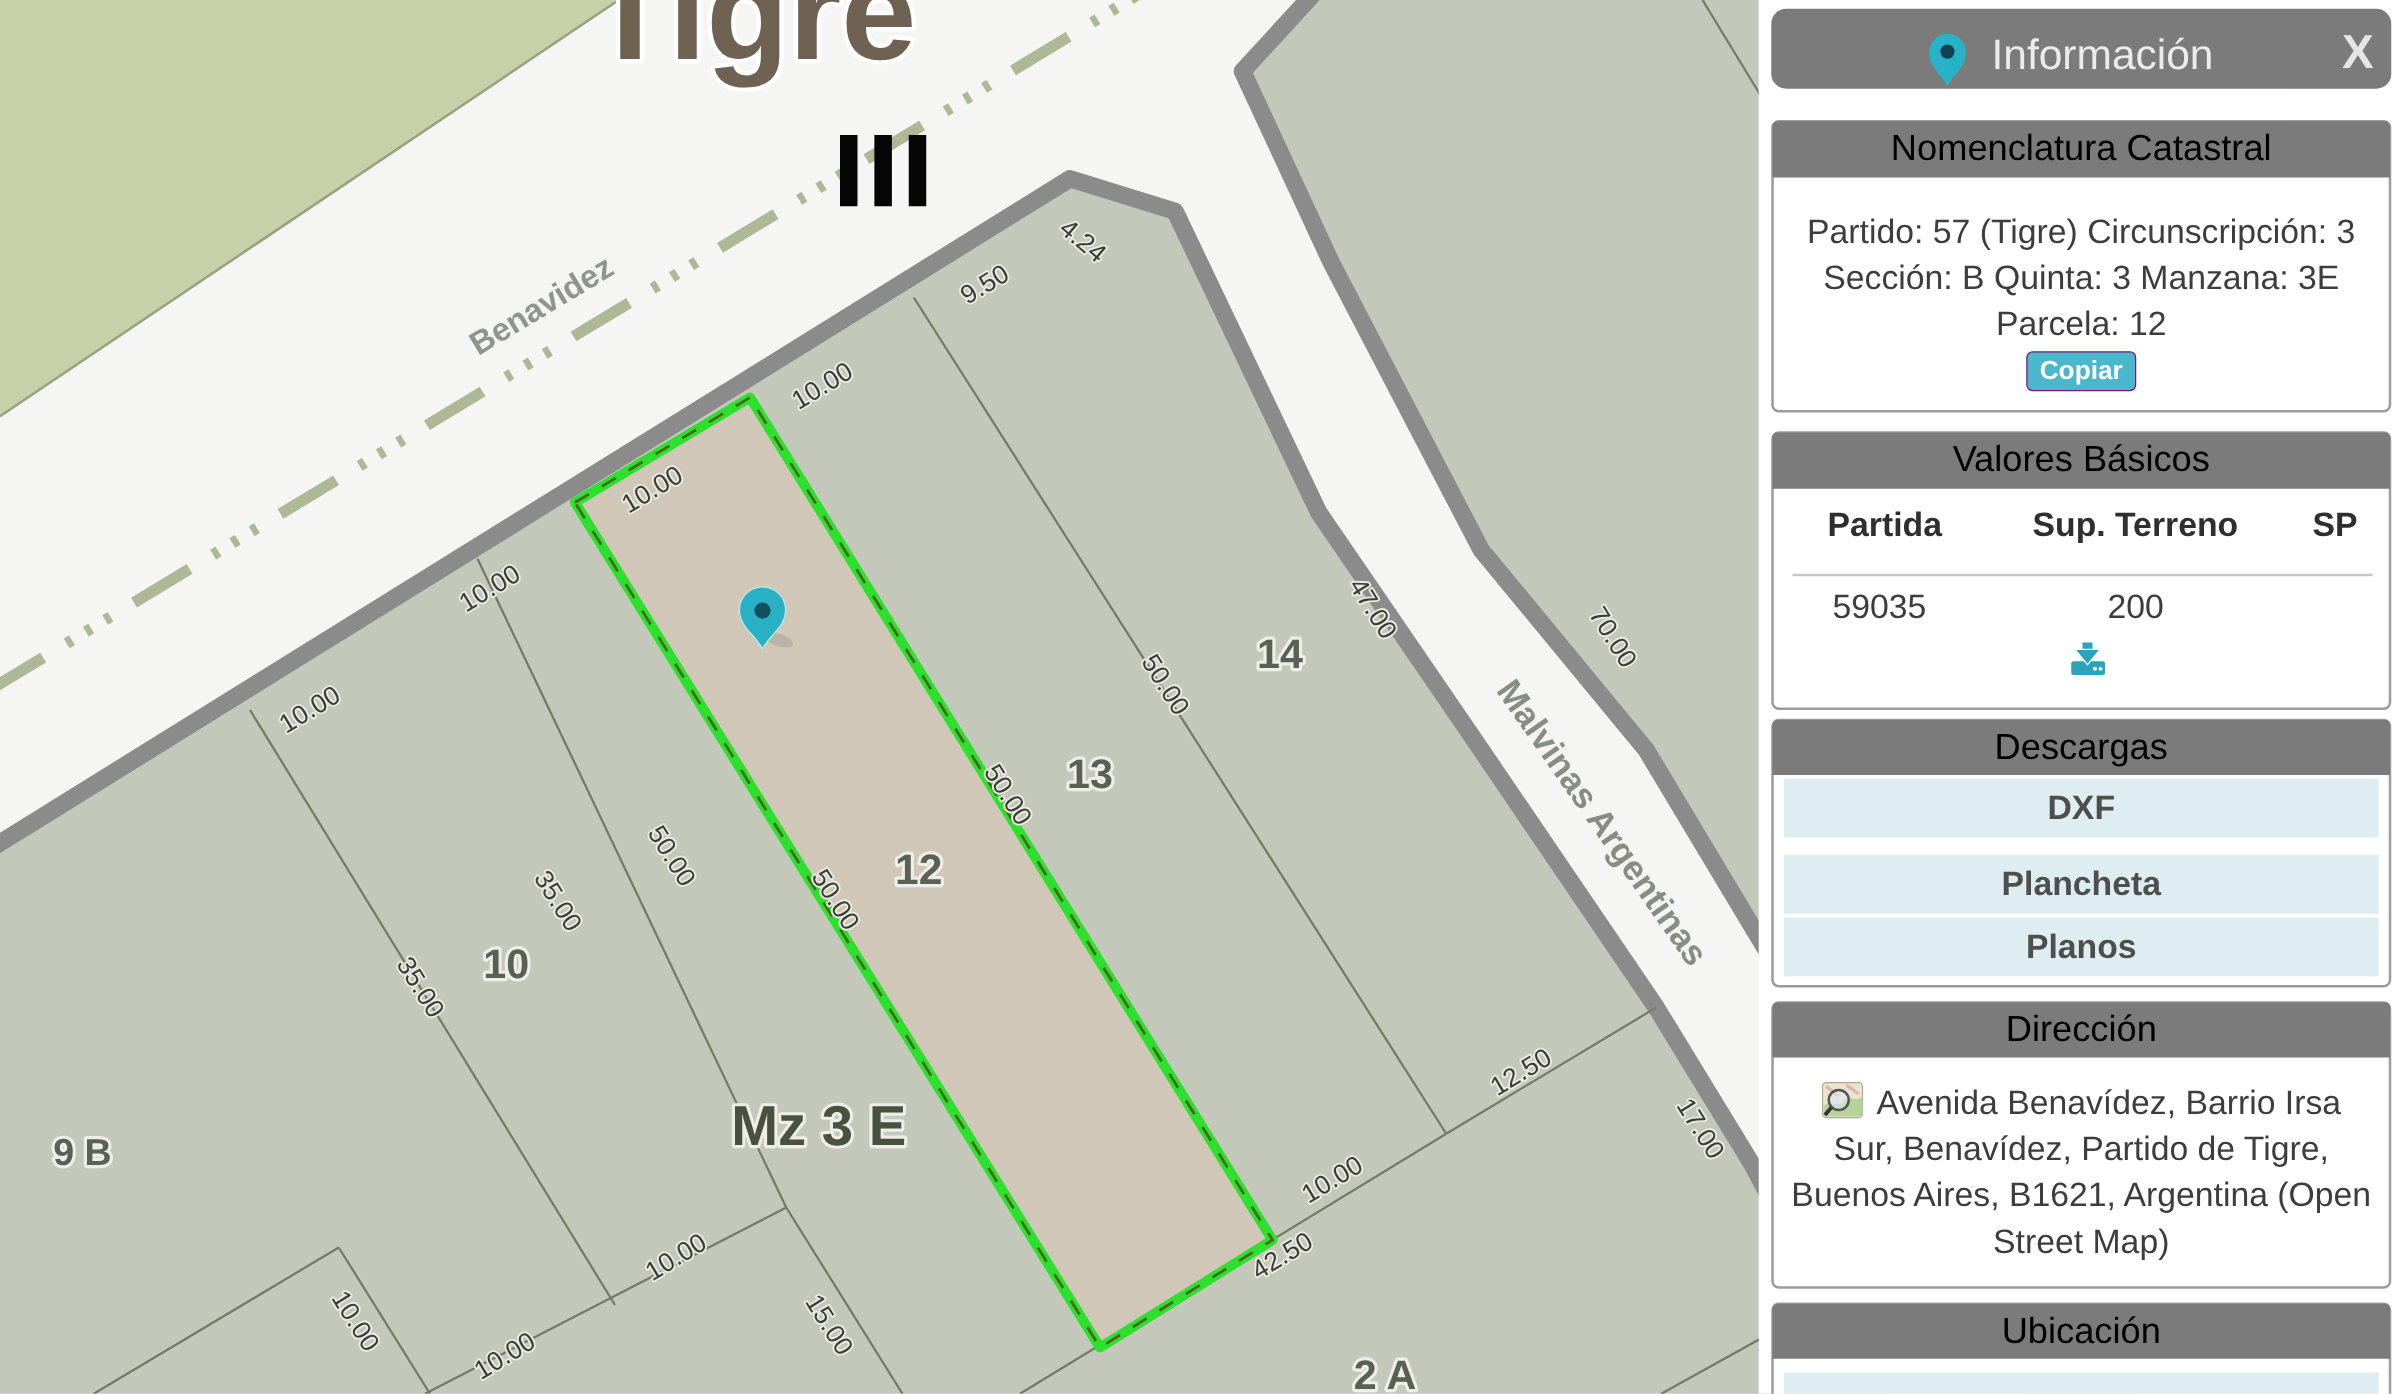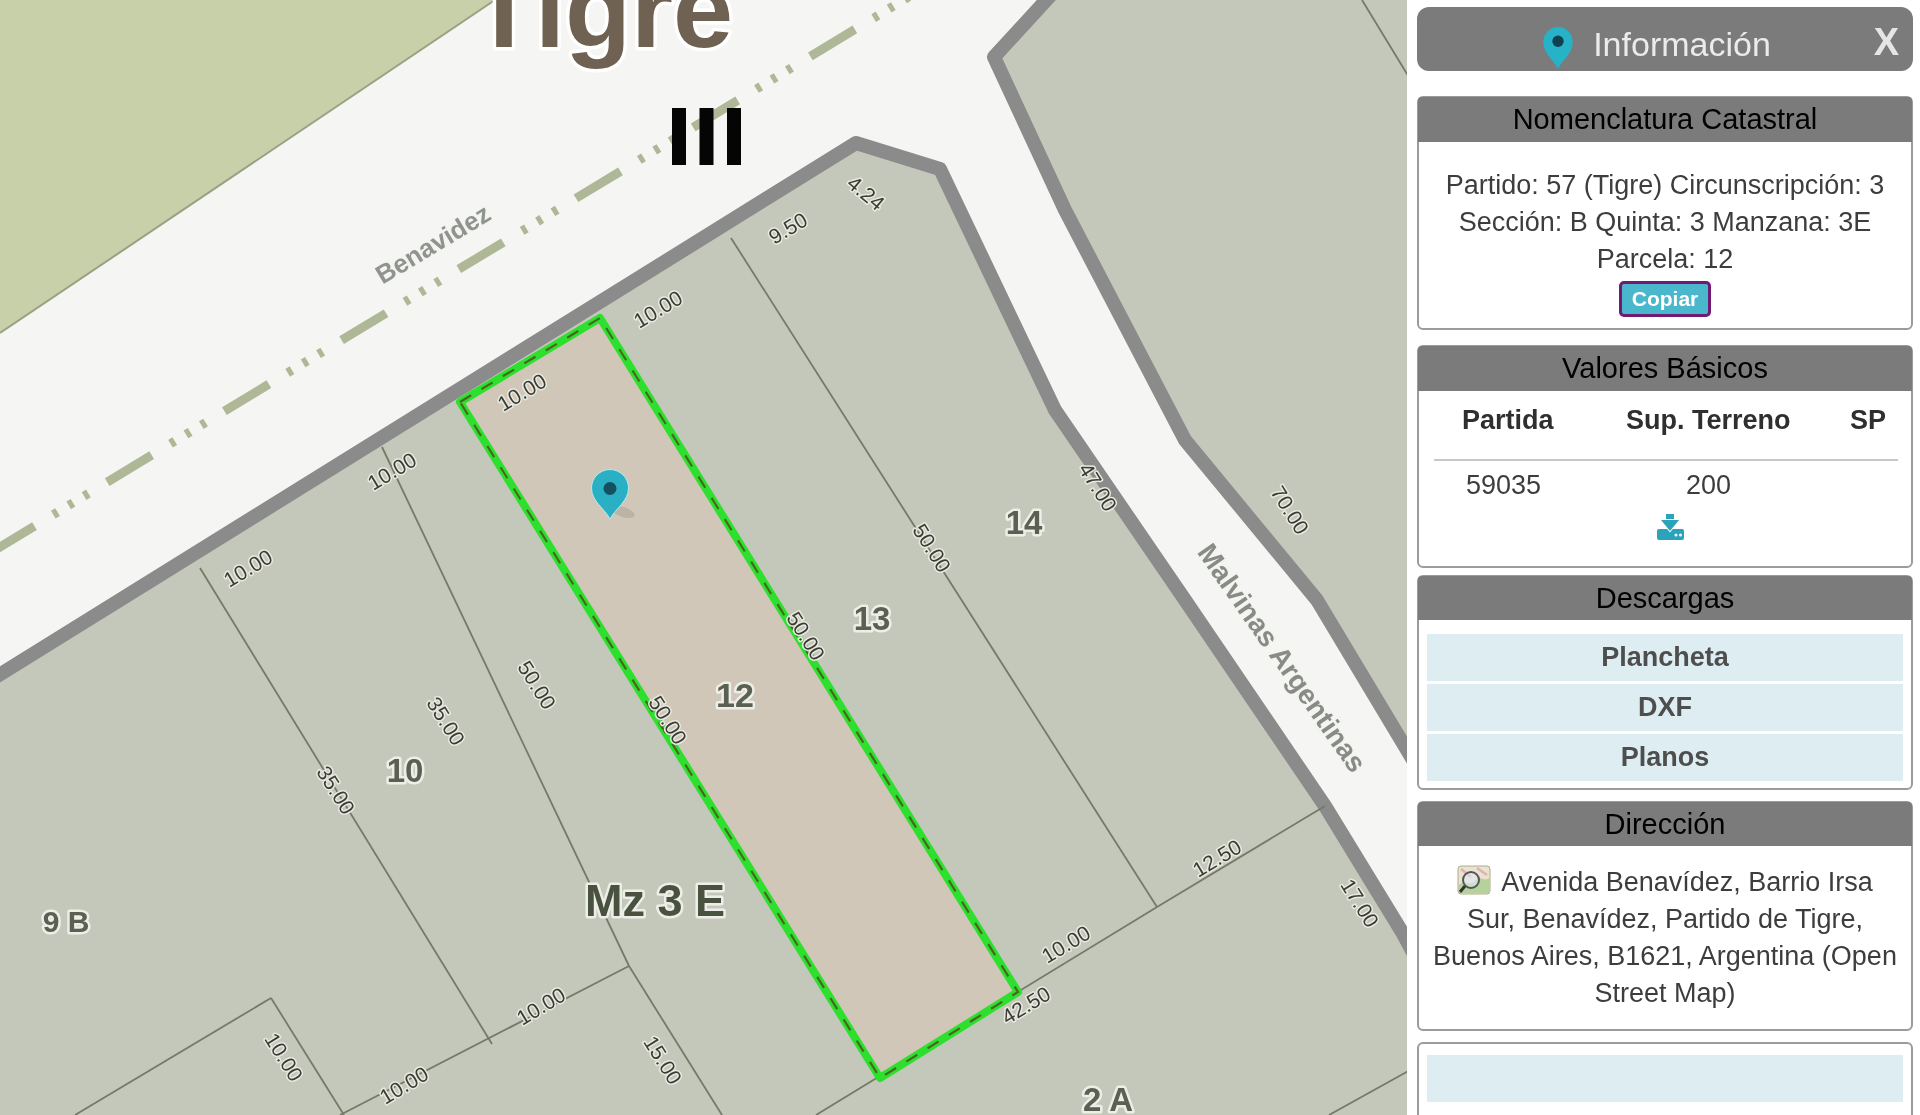--- a/index.html
+++ b/index.html
@@ -124,21 +124,21 @@
 
     <div style="position:absolute;right:14px;top:14px;font-size:38px;font-weight:bold;color:#e5e5e5;">X</div>
   </div>
 
   <div class="panel" style="top:96px;height:234px;">
 
     <div class="ph" style="height:45px;line-height:45px;">Nomenclatura Catastral</div>
 
     <div class="bodytext" style="margin-top:25px;">Partido: 57 (Tigre) Circunscripción: 3<br>Sección: B Quinta: 3 Manzana: 3E<br>Parcela: 12</div>
 
-    <div style="margin:3px auto 0;width:86px;height:30px;background:#4bb7cd;border:3px solid #701a75;border-radius:5px;color:#fff;font-weight:bold;font-size:21px;text-align:center;line-height:29px;">Copiar</div>
+    <div style="margin:3px auto 0;width:86px;height:30px;background:#4bb7cd;border:1px solid #701a75;border-radius:5px;color:#fff;font-weight:bold;font-size:21px;text-align:center;line-height:29px;">Copiar</div>
   </div>
 
   <div class="panel" style="top:345px;height:223px;">
 
     <div class="ph" style="height:45px;line-height:45px;">Valores Básicos</div>
 
     <div style="position:absolute;top:58px;left:0;width:100%;font-size:27px;font-weight:bold;color:#2f2f2f;">
       <span style="position:absolute;left:43px;">Partida</span>
       <span style="position:absolute;left:207px;">Sup. Terreno</span>
       <span style="position:absolute;left:431px;">SP</span>
@@ -159,40 +159,41 @@
         <circle cx="6" cy="7" r="1.6" fill="#e8f4f6"></circle>
         <circle cx="10.5" cy="7" r="1.6" fill="#e8f4f6"></circle>
       </g>
     </svg>
   </div>
 
   <div class="panel" style="top:575px;height:215px;">
 
     <div class="ph" style="height:44px;line-height:44px;">Descargas</div>
 
+    <div class="drow">DXF</div>
+
     <div class="drow" style="margin-top:14px;">Plancheta</div>
-
-    <div class="drow">DXF</div>
 
     <div class="drow">Planos</div>
   </div>
 
   <div class="panel" style="top:801px;height:230px;">
 
     <div class="ph" style="height:44px;line-height:44px;">Dirección</div>
 
     <div class="bodytext" style="margin-top:18px;position:relative;">
       <div><svg style="display:inline-block;vertical-align:-6px;margin-right:8px;" width="36" height="32" viewBox="0 0 36 32">
         <rect x="1" y="1" width="32" height="28" rx="3" fill="#e9e3cf" stroke="#b0a98f" stroke-width="1"></rect>
         <path d="M2,20 C8,14 12,22 18,16 C24,10 28,18 33,12 L33,28 L2,28 Z" fill="#b5d29a"></path>
         <path d="M4,4 L14,12 M20,3 L30,10" stroke="#e0b3b3" stroke-width="2.5" fill="none"></path>
         <circle cx="14" cy="15" r="8" fill="#dfe9f5" fill-opacity="0.55" stroke="#555" stroke-width="2"></circle>
         <line x1="8" y1="21" x2="3" y2="27" stroke="#333" stroke-width="3"></line>
       </svg>Avenida Benavídez, Barrio Irsa</div>Sur, Benavídez, Partido de Tigre,<br>Buenos Aires, B1621, Argentina (Open<br>Street Map)</div>
   </div>
 
   <div class="panel" style="top:1042px;height:80px;">
 
+    <div class="ph" style="height:44px;line-height:44px;">Ubicación</div>
 
     <div class="drow" style="margin-top:11px;">&nbsp;</div>
   </div>
 </div>
 </div>
 
 </body></html>

